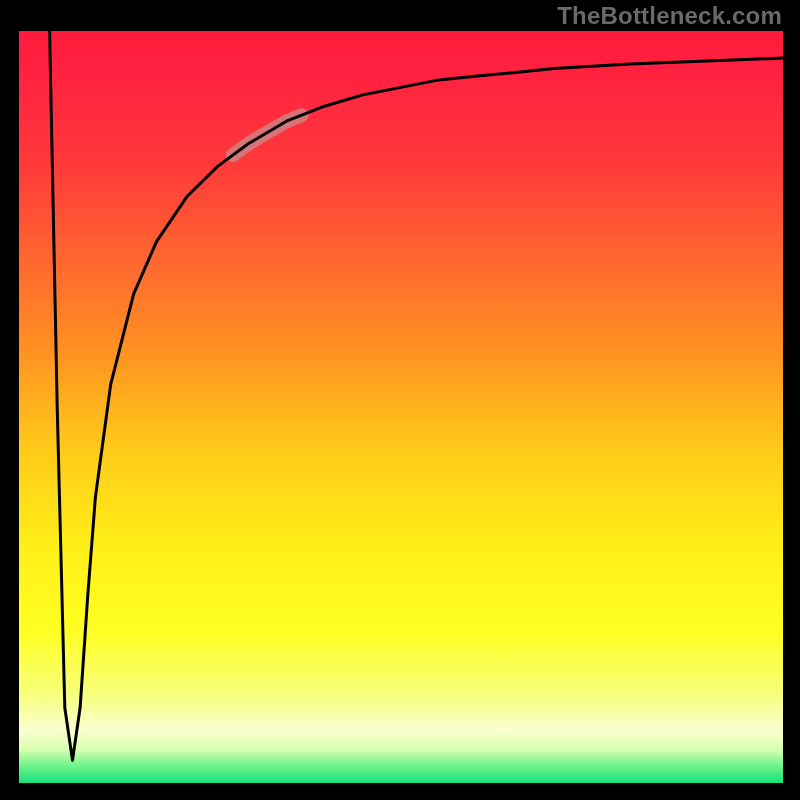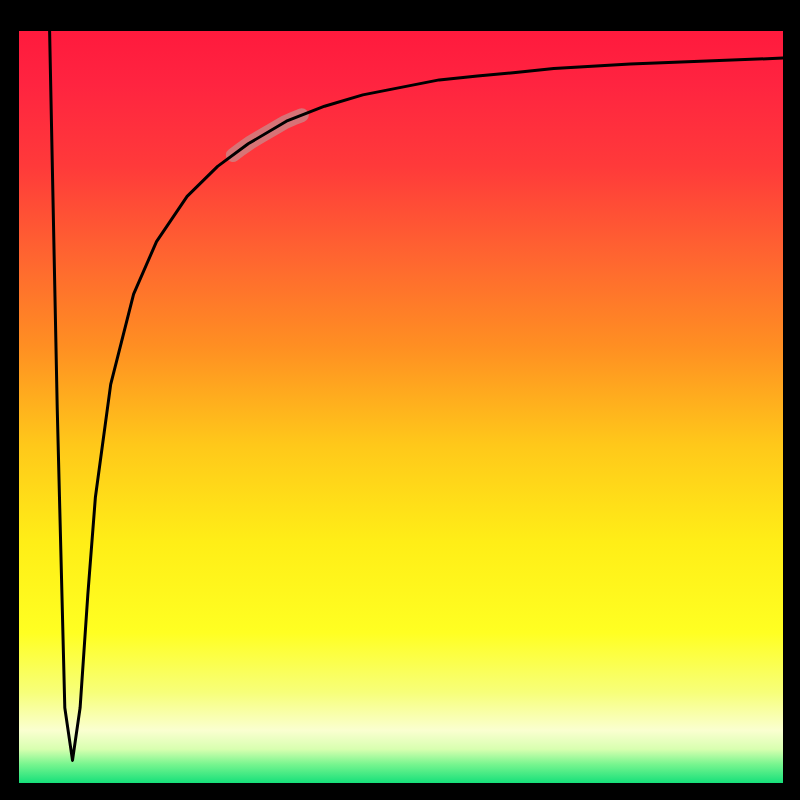--- a/index.html
+++ b/index.html
@@ -37,20 +37,21 @@
     background: #000;
   }
   svg {
     display: block;
   }
 </style>
 </head>
 <body>
 
 <div class="frame">
+  <div class="watermark">TheBottleneck.com</div>
 
   <div class="plot-outer">
     <svg id="plot-svg" width="764" height="752" viewBox="0 0 764 752">
       <defs>
         <linearGradient id="bg-grad" x1="0" y1="0" x2="0" y2="1">
             <stop offset="0.00%" stop-color="#ff1a3d"></stop>
             <stop offset="7.00%" stop-color="#ff2440"></stop>
             <stop offset="18.00%" stop-color="#ff3a3a"></stop>
             <stop offset="30.00%" stop-color="#ff6530"></stop>
             <stop offset="42.00%" stop-color="#ff8f22"></stop>

